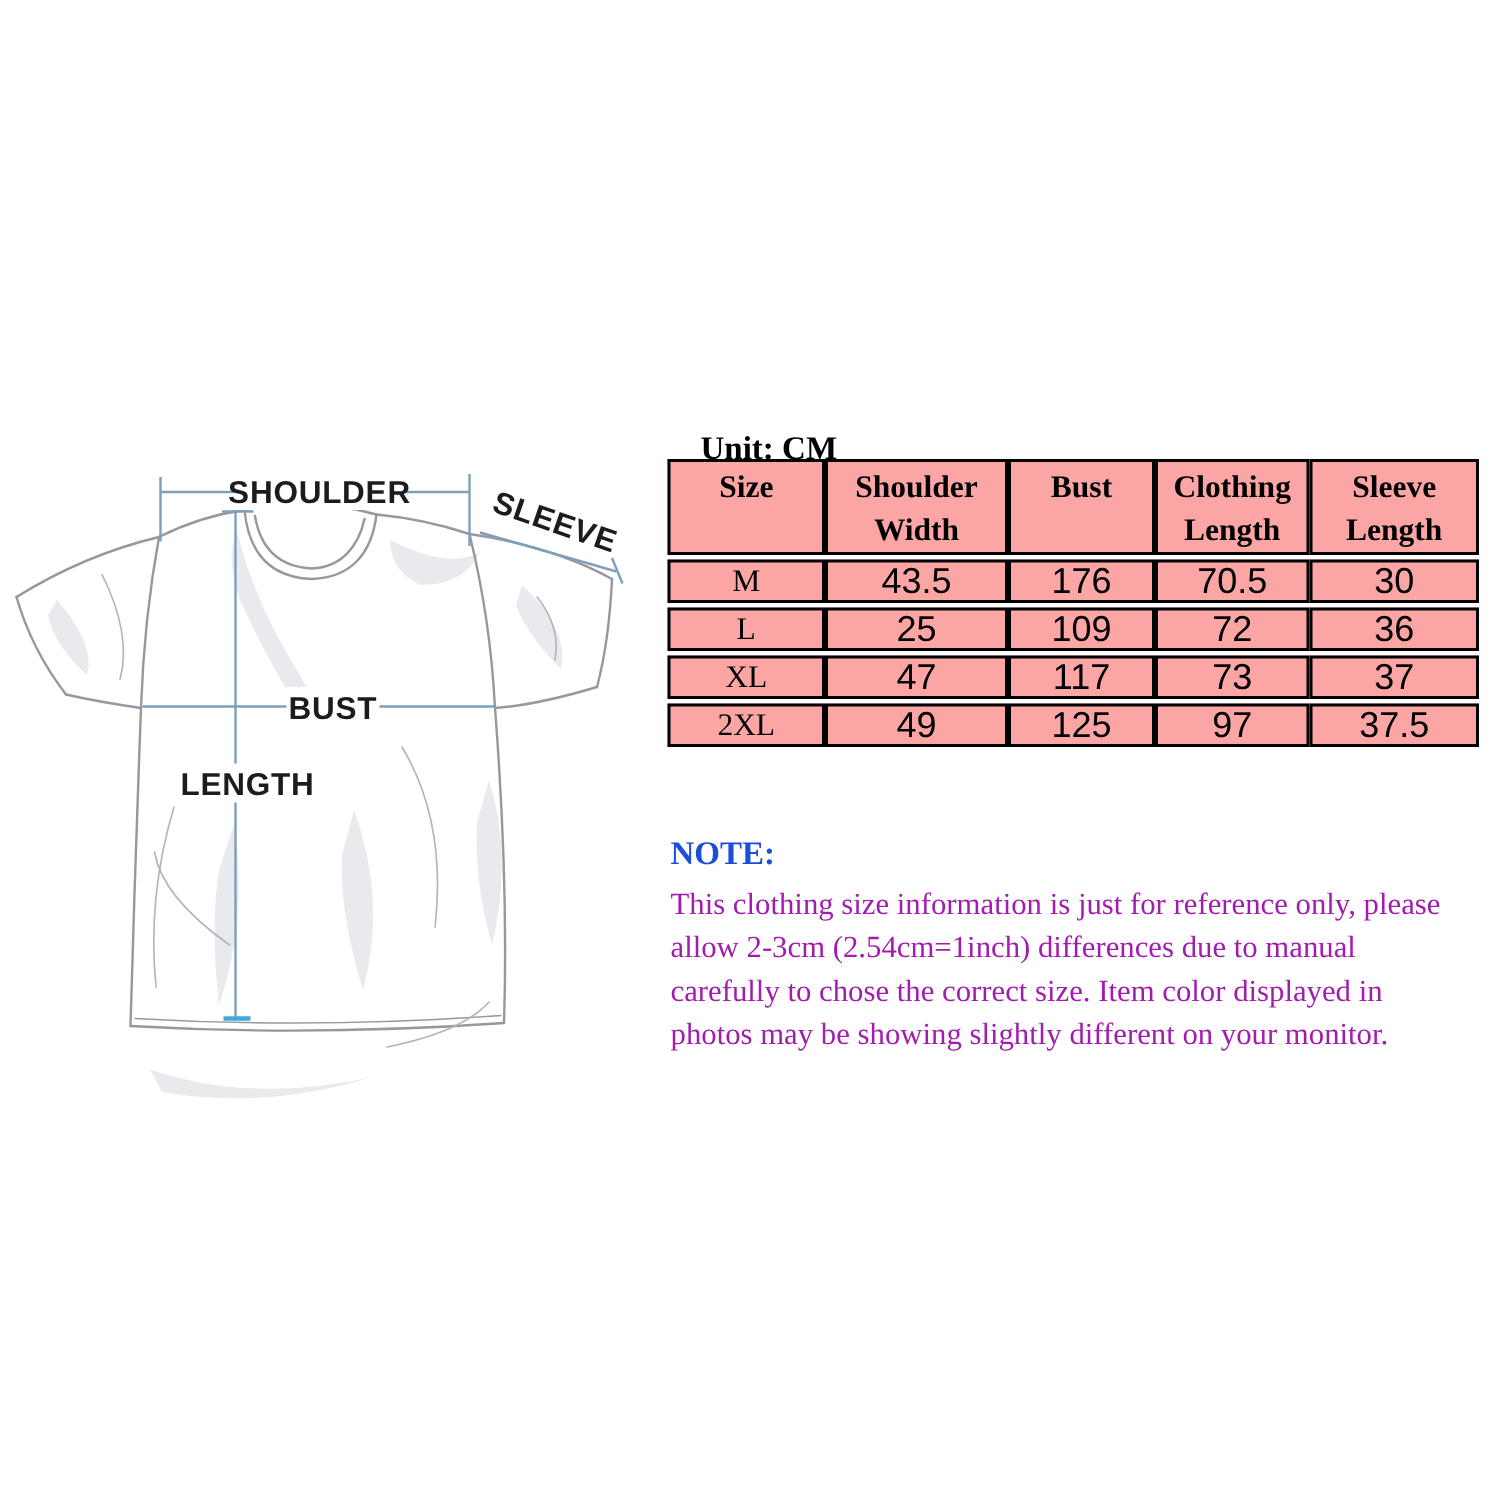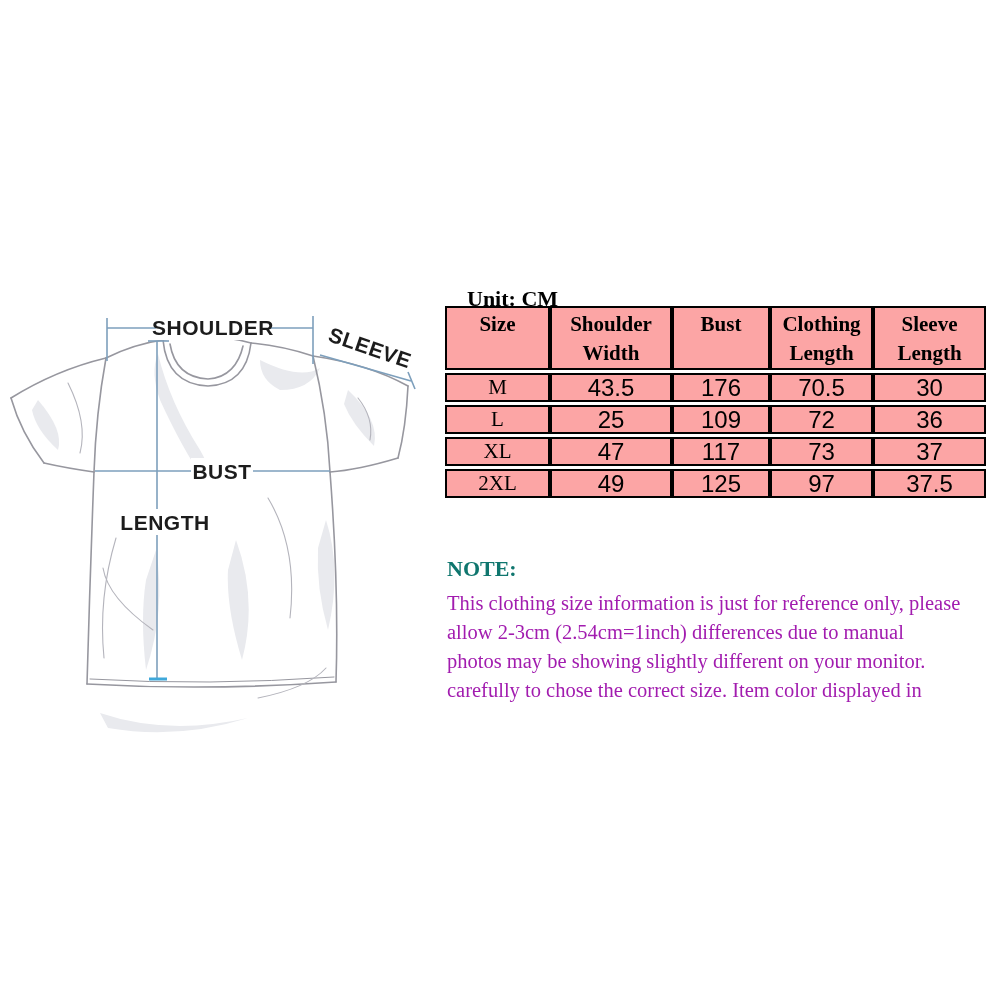--- a/index.html
+++ b/index.html
@@ -25,21 +25,21 @@
   }
   #size-table th{
     font-family:"Liberation Serif", serif;font-weight:700;font-size:21px;
     line-height:29px;height:62px;padding-top:2px;
   }
   #size-table td{height:29px;line-height:25px;}
   #size-table td.size-cell{font-family:"Liberation Serif", serif;font-size:21px;line-height:24px;}
   #size-table td.num-cell{font-family:Liberation Sans, sans-serif;font-size:24px;}
   
   #note{position:absolute;left:447px;top:556px;width:552px;}
-  #note .note-heading{font-weight:700;font-size:22px;color:#0f766e;margin-bottom:7px;}
+  #note .note-heading{font-weight:700;font-size:22px;color:#1d4ed8;margin-bottom:7px;}
   #note .note-line{font-size:20.5px;line-height:29px;white-space:nowrap;color:#a21caf;}
 </style>
 </head>
 <body>
 
 <div id="canvas">
 
   <svg id="diagram" viewBox="0 0 432 452" xmlns="http://www.w3.org/2000/svg">
 
     <g fill="#e9eaee" stroke="none">
@@ -151,17 +151,17 @@
         <td class="num-cell">97</td>
         <td class="num-cell">37.5</td>
       </tr>
     </tbody>
   </table>
 
   <div id="note">
     <div class="note-heading">NOTE:</div>
     <div class="note-line">This clothing size information is just for reference only, please</div>
     <div class="note-line">allow 2-3cm (2.54cm=1inch) differences due to manual</div>
+    <div class="note-line">carefully to chose the correct size. Item color displayed in</div>
     <div class="note-line">photos may be showing slightly different on your monitor.</div>
-    <div class="note-line">carefully to chose the correct size. Item color displayed in</div>
   </div>
 
 </div>
 
 </body></html>

